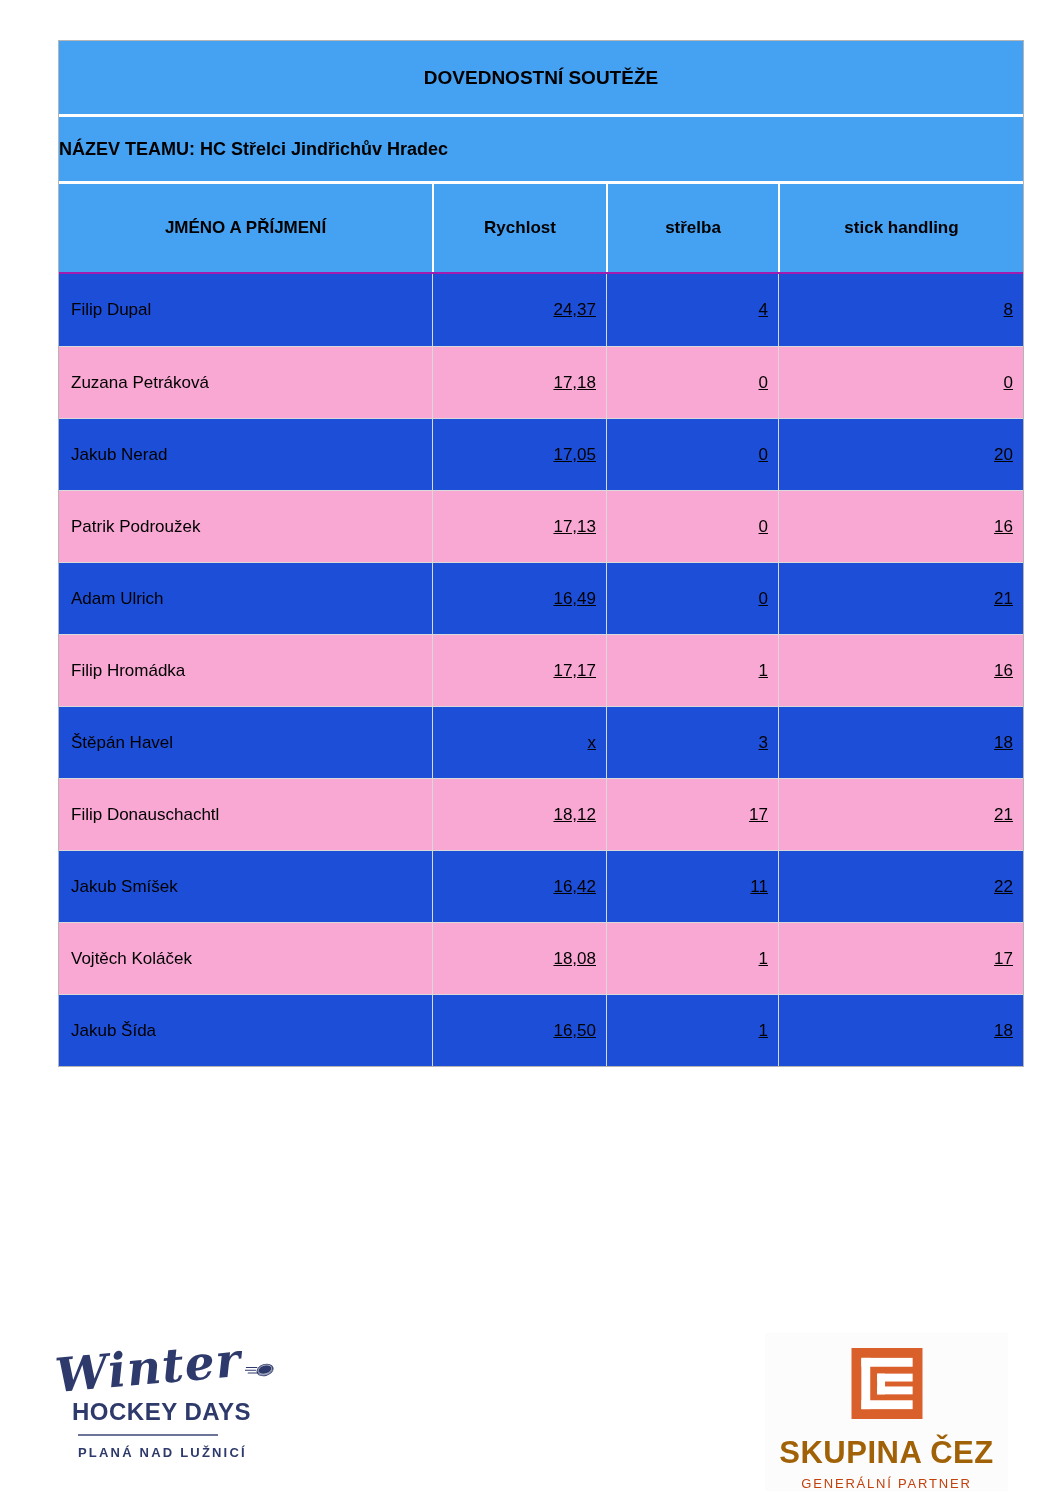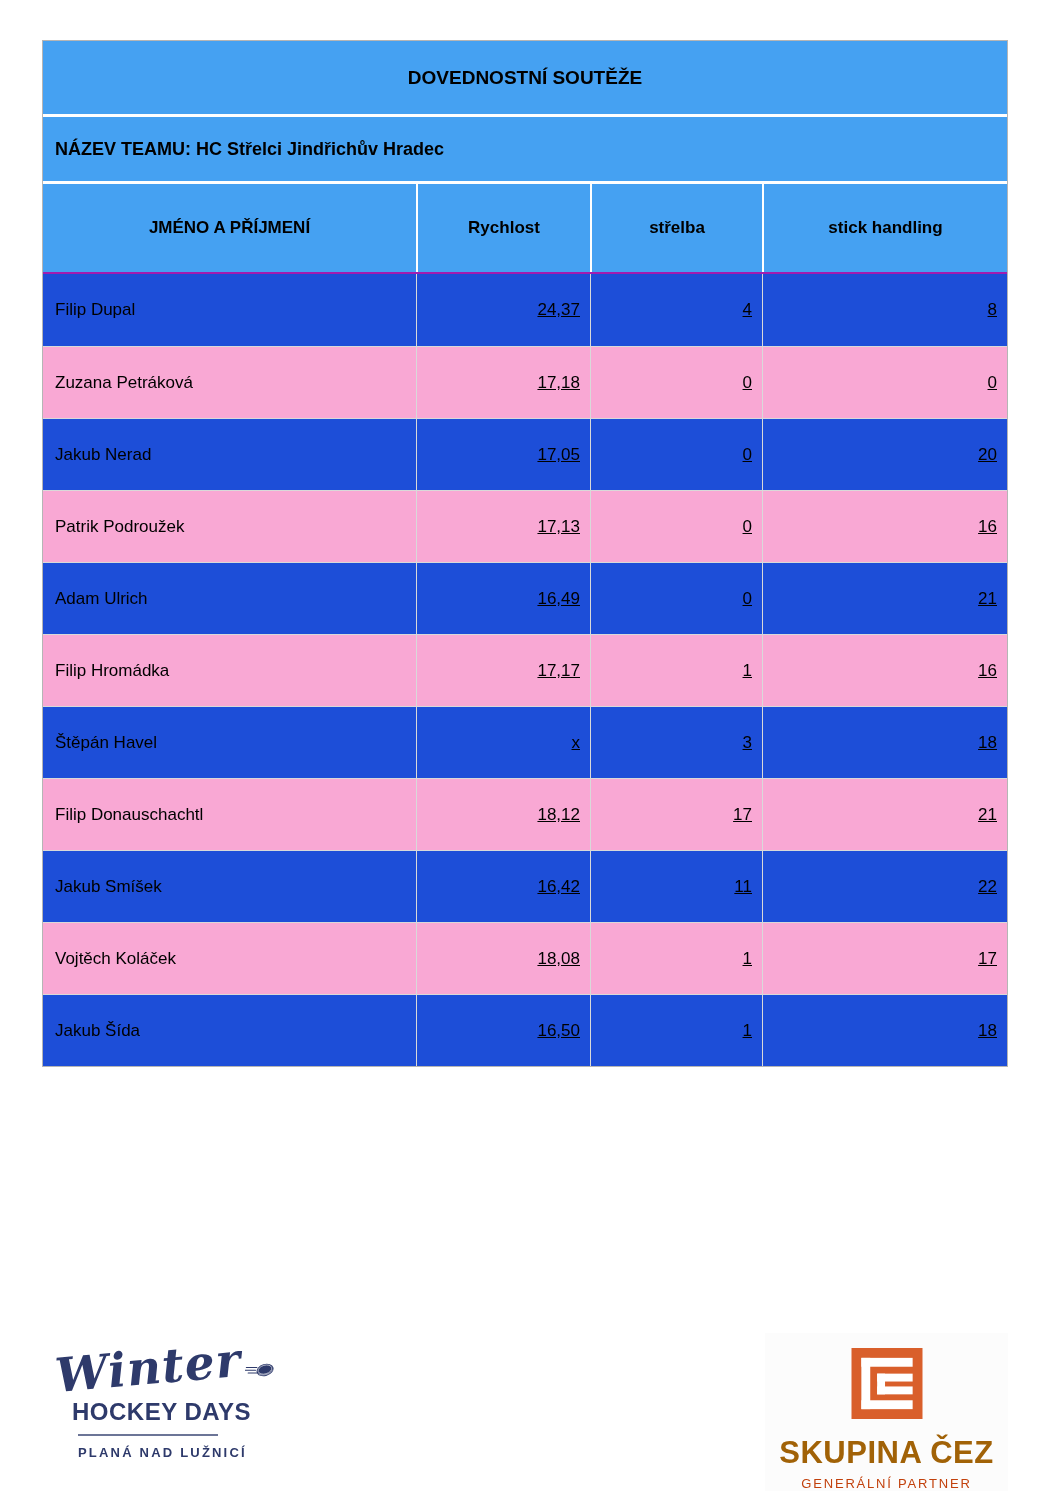--- a/index.html
+++ b/index.html
@@ -1,28 +1,28 @@
 <!DOCTYPE html>
 <html><head>
 <meta charset="utf-8">
 <style>
   * { margin:0; padding:0; box-sizing:border-box; }
   html,body { width:1040px; height:1504px; background:#ffffff;
               font-family:"Liberation Sans", sans-serif; color:#000; }
   .page { position:relative; width:1040px; height:1504px; background:#fff; overflow:hidden; }
 
   
-  .tbl { position:absolute; left:42px; top:40px; width:966px;
+  .tbl { position:absolute; left:58px; top:40px; width:966px;
          border:1px solid #b5b5b5; }
   .blue { background:#45a1f2; }
   .title-row { height:76px; display:flex; align-items:center; justify-content:center;
                border-bottom:3px solid #fff; }
   .title-row .t { font-size:19px; font-weight:bold; }
   .team-row { height:67px; display:flex; align-items:center;
-              padding-left:12px; border-bottom:3px solid #fff; }
+              padding-left:0; border-bottom:3px solid #fff; }
   .team-row .t { font-size:18px; font-weight:bold; }
   .grid4 { display:grid; grid-template-columns:373px 174px 172px 1fr; }
   .cols-row { height:90px; border-bottom:2px solid #a21caf; }
   .cols-row .cell { display:flex; align-items:center; justify-content:center;
                     font-size:17px; font-weight:bold; }
   .cols-row .cell + .cell { border-left:2px solid #ffffff;text-align:center; }
   .data-row { height:72px; background:#1d4ed8; }
   .data-row.alt { background:#f9a8d4; }
   .data-row + .data-row { border-top:1px solid #d9d9d9; }
   .data-row .cell { display:flex; align-items:center; font-size:17px; }

